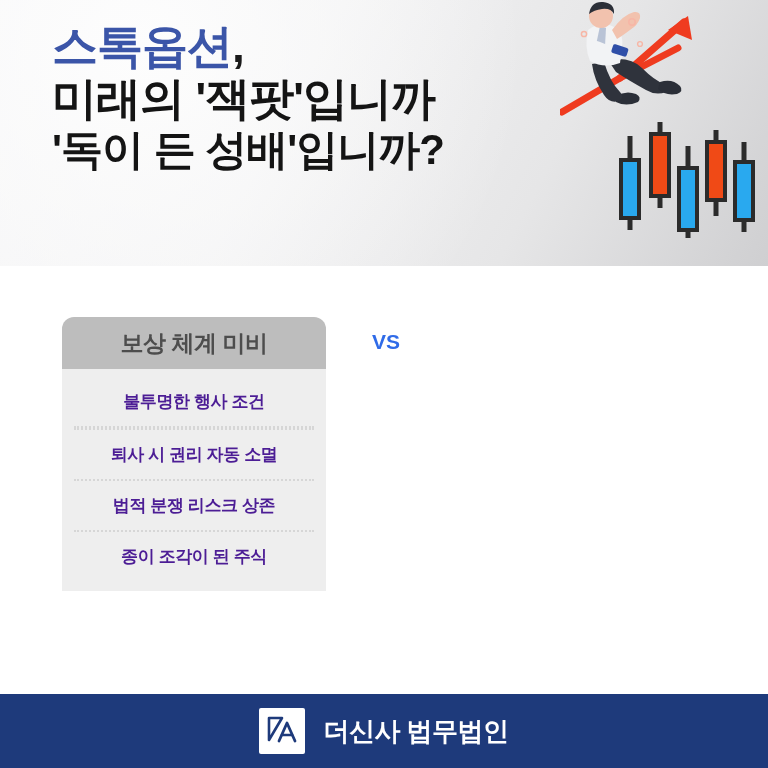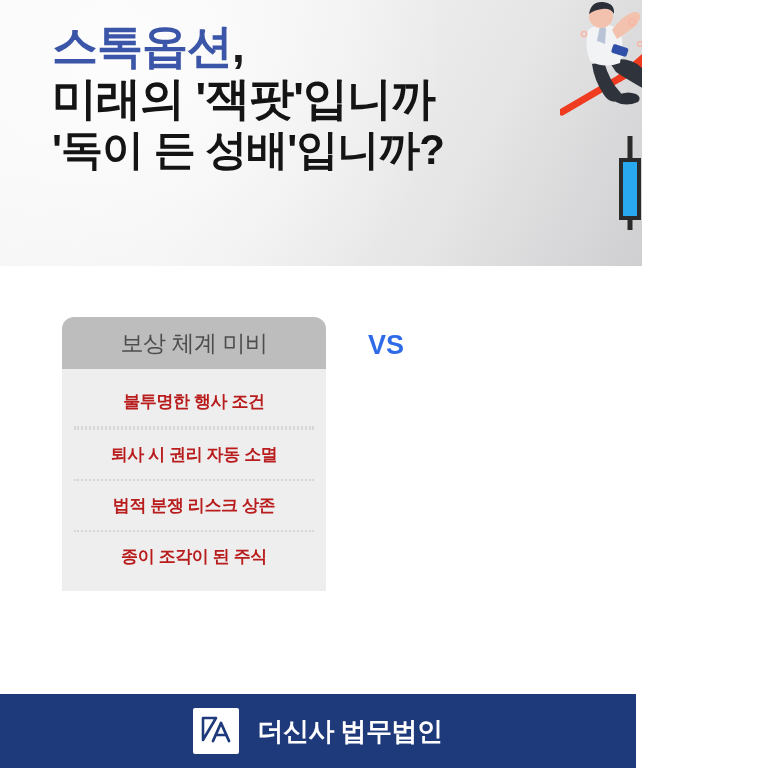--- a/index.html
+++ b/index.html
@@ -8,21 +8,21 @@
   body {
     font-family: "Liberation Sans", "DejaVu Sans", sans-serif;
     background:#ffffff;
     position:relative;
     overflow:hidden;
   }
   .page { position:relative; width:768px; height:768px; background:#fff; }
 
   
   .header {
-    position:absolute; left:0; top:0; width:642px; height:266px;
+    position:absolute; left:0; top:0; width:768px; height:266px;
     background:
       radial-gradient(circle at 18% 18%, #fdfdfd 0%, rgba(253,253,253,0) 58%),
       linear-gradient(118deg, #f7f7f8 0%, #f2f2f3 38%, #e6e6e7 70%, #cfcfd1 100%);
     overflow:hidden;
     text-decoration:underline;
   }
   .title-block {
     position:absolute; left:52px; top:22px; width:520px;
   }
   .title-line {
@@ -44,60 +44,60 @@
   .candles { position:absolute; left:608px; top:112px; width:152px; height:134px; }
   .candles svg { display:block; }
 
   
   .compare { position:absolute; left:0; top:266px; width:768px; height:428px; background:#fff; }
 
   .card { position:absolute; }
   .card-head {
     border-radius:12px 12px 0 0;
     text-align:left;
-    font-weight:normal;
+    font-weight:bold;
     display:flex; align-items:center; justify-content:center;
   }
   .card-body { display:flex; flex-direction:column; }
   .card-item {
     text-align:center;
     font-weight:bold;
     display:flex; align-items:center; justify-content:center;
     white-space:nowrap;
   }
   .sep { height:0; border-top:2px dotted #d2d2d2; margin:0 12px; }
 
   
   .card-left { left:62px; top:317px; width:264px; }
   .card-left .card-head {
     height:52px; background:#bdbdbd; color:#4d4d4d; font-size:23px; letter-spacing:-0.5px;
   }
   .card-left .card-body { background:#eeeeee; padding:8px 0 10px; }
-  .card-left .card-item { height:49px; font-size:17px; color:#b91c1c; letter-spacing:-0.4px; }
+  .card-left .card-item { height:49px; font-size:17px; color:#4c1d95; letter-spacing:-0.4px; }
   .card-left .sep { border-top:2px dotted #d6d6d6; }
 
   
   .card-right { left:443px; top:315px; width:262px; }
   .card-right .card-head {
     height:56px; background:#2f6be8; color:#ffffff; font-size:23px; letter-spacing:-0.5px;
   }
   .card-right .card-body { background:#1e3a7b; padding:8px 0 12px; }
   .card-right .card-item { height:50px; font-size:18px; color:#ffffff; letter-spacing:-0.4px; }
   .card-right .sep { border-top:2px dotted #8ea4d0; margin:0 10px; }
 
   
   .vs {
     position:absolute; left:355px; top:330px; width:62px;
-    text-align:center; font-size:27px; font-weight:bold; color:#2f6be8;
+    text-align:center; font-size:21px; font-weight:bold; color:#2f6be8;
     letter-spacing:0px;
   }
 
   
   .footer {
-    position:absolute; left:0; top:694px; width:636px; height:74px;
+    position:absolute; left:0; top:694px; width:768px; height:74px;
     background:#1e3a7b;
     display:flex; align-items:center; justify-content:center; gap:18px;
   }
   .logo-mark {
     width:46px; height:46px; background:#ffffff; border-radius:2px;
     display:flex; align-items:center; justify-content:center;
   }
   .brand-name {
     color:#ffffff; font-size:26px; font-weight:bold; letter-spacing:-0.5px;
   }

